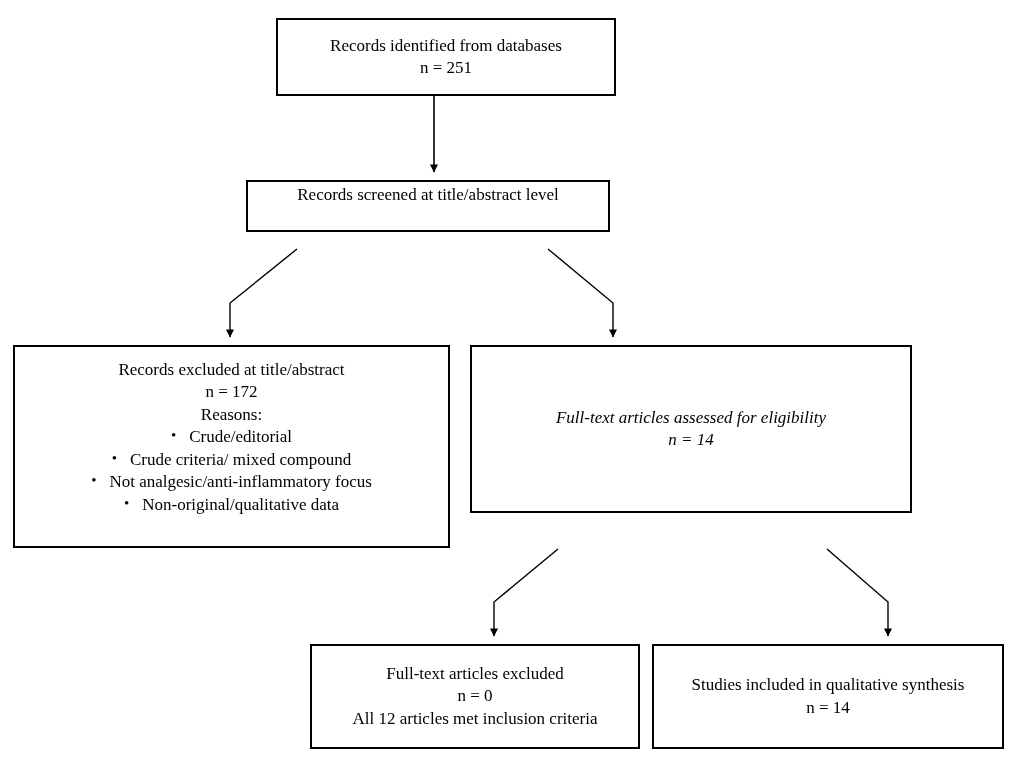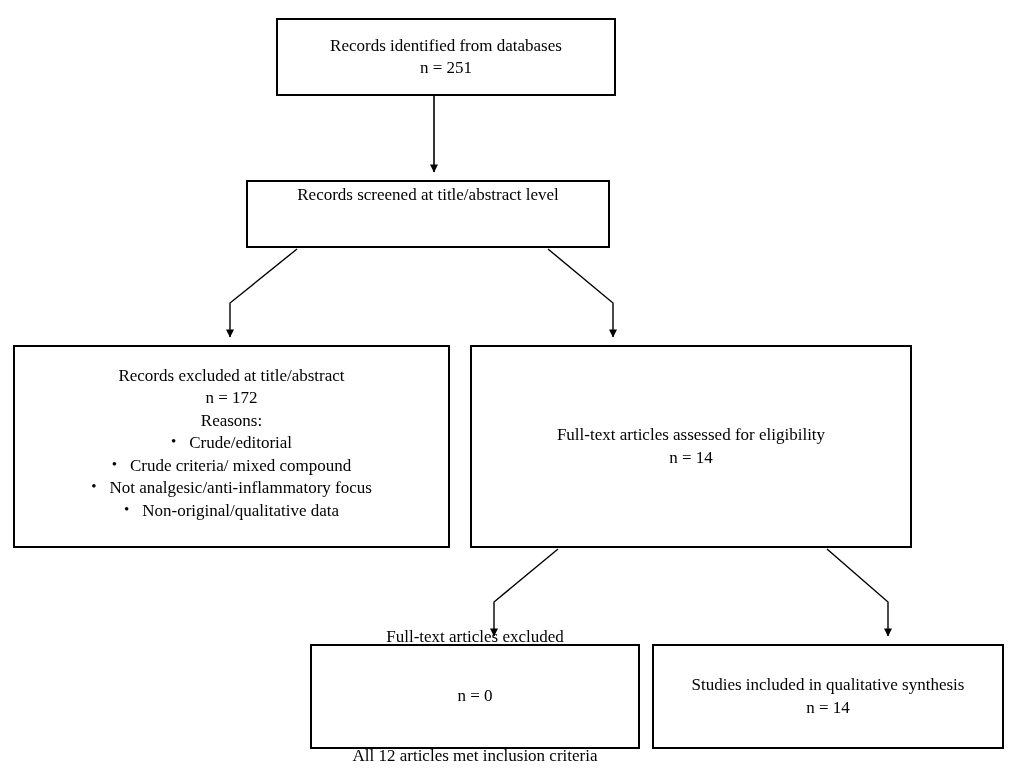--- a/index.html
+++ b/index.html
@@ -42,37 +42,37 @@
   .node .line {
     display: block;
     white-space: nowrap;
   }
   
   #node-identified {
     left: 248px; top: 18px; width: 340px; height: 78px; margin-left: 28px;
   }
   
   #node-screened {
-    left: 246px; top: 180px; width: 364px; height: 68px;
+    left: 246px; top: 180px; width: 364px; height: 52px;
     justify-content: flex-start;
   }
   
   #node-excluded {
     left: 13px; top: 345px; width: 437px; height: 203px;
     justify-content: flex-start;
-    padding-top: 18px;
+    padding-top: 12px;
     line-height: 1.32;
   }
   
   #node-assessed {
-    left: 470px; top: 345px; width: 442px; height: 203px;
+    left: 470px; top: 345px; width: 442px; height: 168px; font-style: italic;
   }
   
   #node-ft-excluded {
-    left: 310px; top: 644px; width: 330px; height: 105px; gap: 37px;
+    left: 310px; top: 644px; width: 330px; height: 105px;
   }
   
   #node-included {
     left: 652px; top: 644px; width: 352px; height: 105px; text-align: center;
   }
   .bullet-line {
     display: flex;
     justify-content: center;
     align-items: baseline;
     white-space: nowrap;

